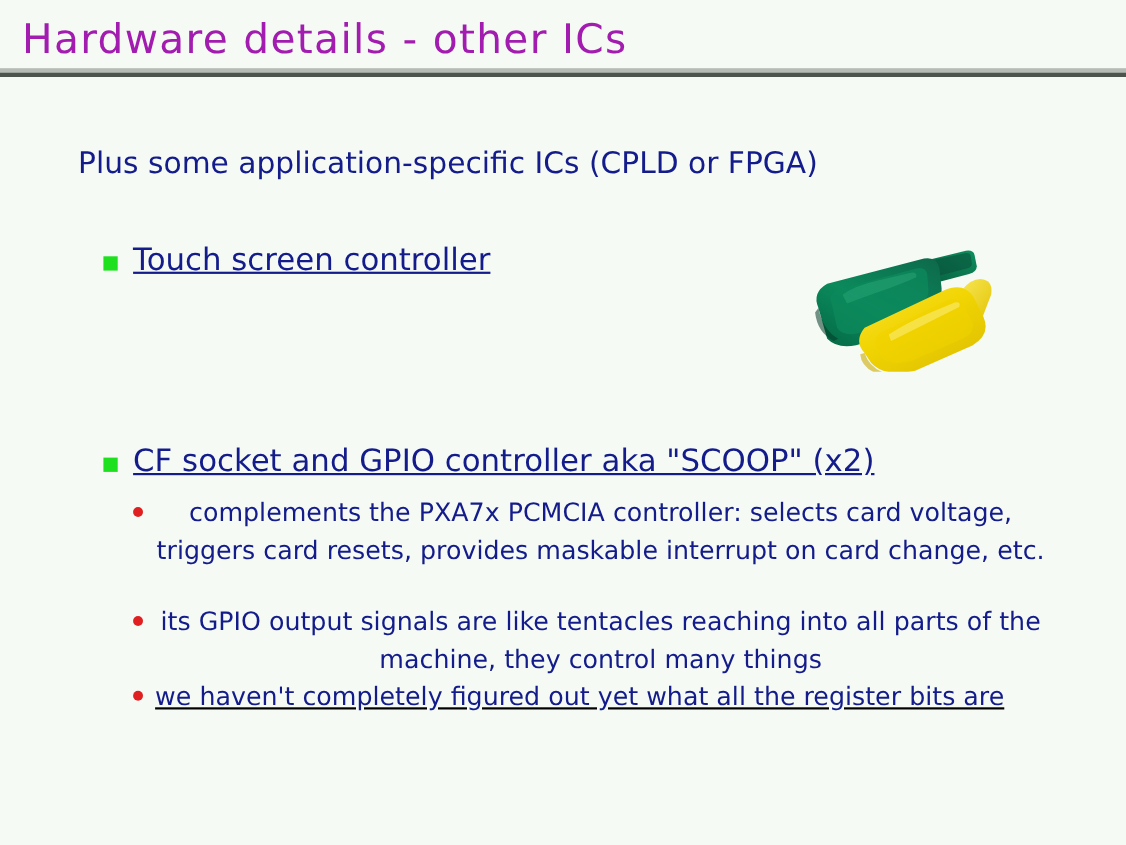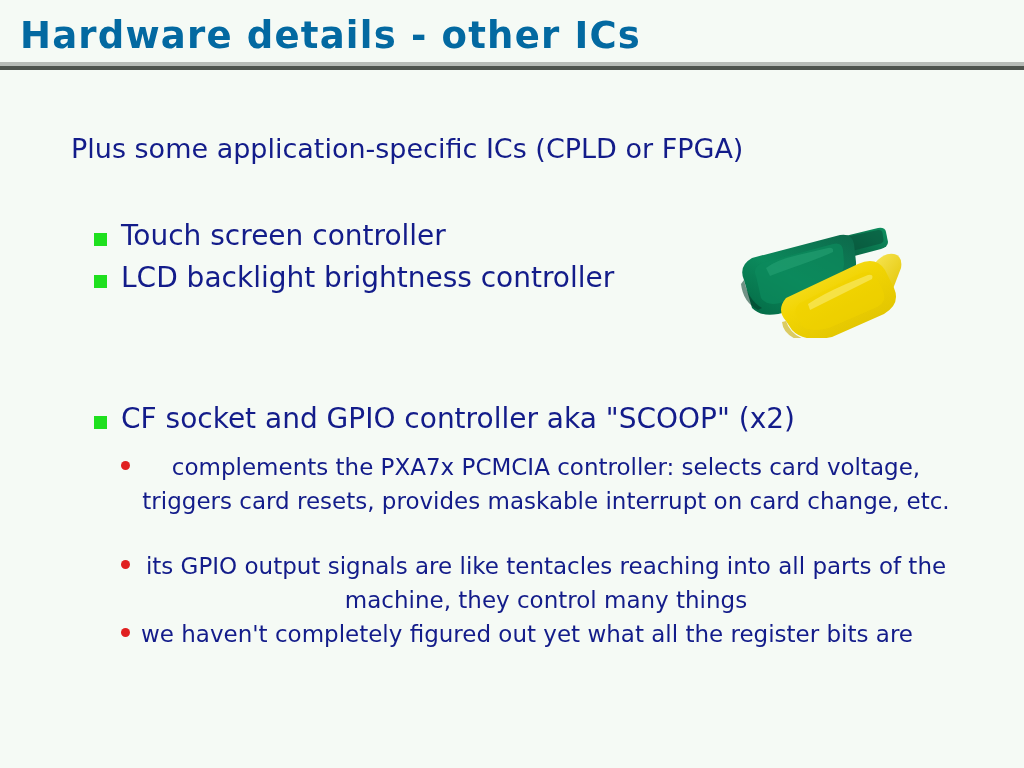--- a/index.html
+++ b/index.html
@@ -15,22 +15,22 @@
     position: relative;
   }
 
   
   #slide-title {
     position: absolute;
     left: 20px;
     top: 14px;
     font-family: "DejaVu Sans", sans-serif;
     font-size: 37px;
-    font-weight: bold;
-    color: #0369a1;
+    font-weight: normal;
+    color: #a21caf;
     letter-spacing: 1.2px;
     white-space: nowrap;
   }
   #title-rule {
     position: absolute;
     left: 0;
     top: 62px;
     width: 1024px;
     height: 8px;
   }
@@ -75,20 +75,21 @@
     background: #1ee01e;
     margin-top: 11px;
     margin-right: 14px;
     flex: 0 0 auto;
   }
   .l1-text {
     font-size: 28px;
     color: #131c8a;
     line-height: 1.0;
     white-space: nowrap;
+    text-decoration: underline;
   }
 
   #l1-touch   { top: 222px; }
   #l1-lcd     { top: 264px; }
   #l1-cf      { top: 405px; }
 
   
   .l2 {
     position: absolute;
     left: 105px;
@@ -107,21 +108,21 @@
     flex: 0 0 auto;
   }
   .l2-text {
     font-size: 23px;
     color: #131c8a;
     line-height: 1.48;
   }
 
   #l2-a { top: 450px; }
   #l2-b { top: 549px; }
-  #l2-c { top: 617px; }
+  #l2-c { top: 617px; text-decoration: underline; }
 
   
   #scoops {
     position: absolute;
     left: 712px;
     top: 218px;
     width: 208px;
     height: 120px;
   }
 </style>
@@ -137,24 +138,20 @@
 
 <div class="body-area">
 
   <div class="lead-line">Plus some application-specific ICs (CPLD or FPGA)</div>
 
   <div class="l1" id="l1-touch">
     <span class="l1-sq"></span>
     <span class="l1-text">Touch screen controller</span>
   </div>
 
-  <div class="l1" id="l1-lcd">
-    <span class="l1-sq"></span>
-    <span class="l1-text">LCD backlight brightness controller</span>
-  </div>
 
   <div class="l1" id="l1-cf">
     <span class="l1-sq"></span>
     <span class="l1-text">CF socket and GPIO controller aka "SCOOP" (x2)</span>
   </div>
 
   <div class="l2" id="l2-a">
     <span class="l2-dot"></span>
     <span class="l2-text">complements the PXA7x PCMCIA controller: selects card voltage, triggers card resets, provides maskable interrupt on card change, etc.</span>
   </div>

